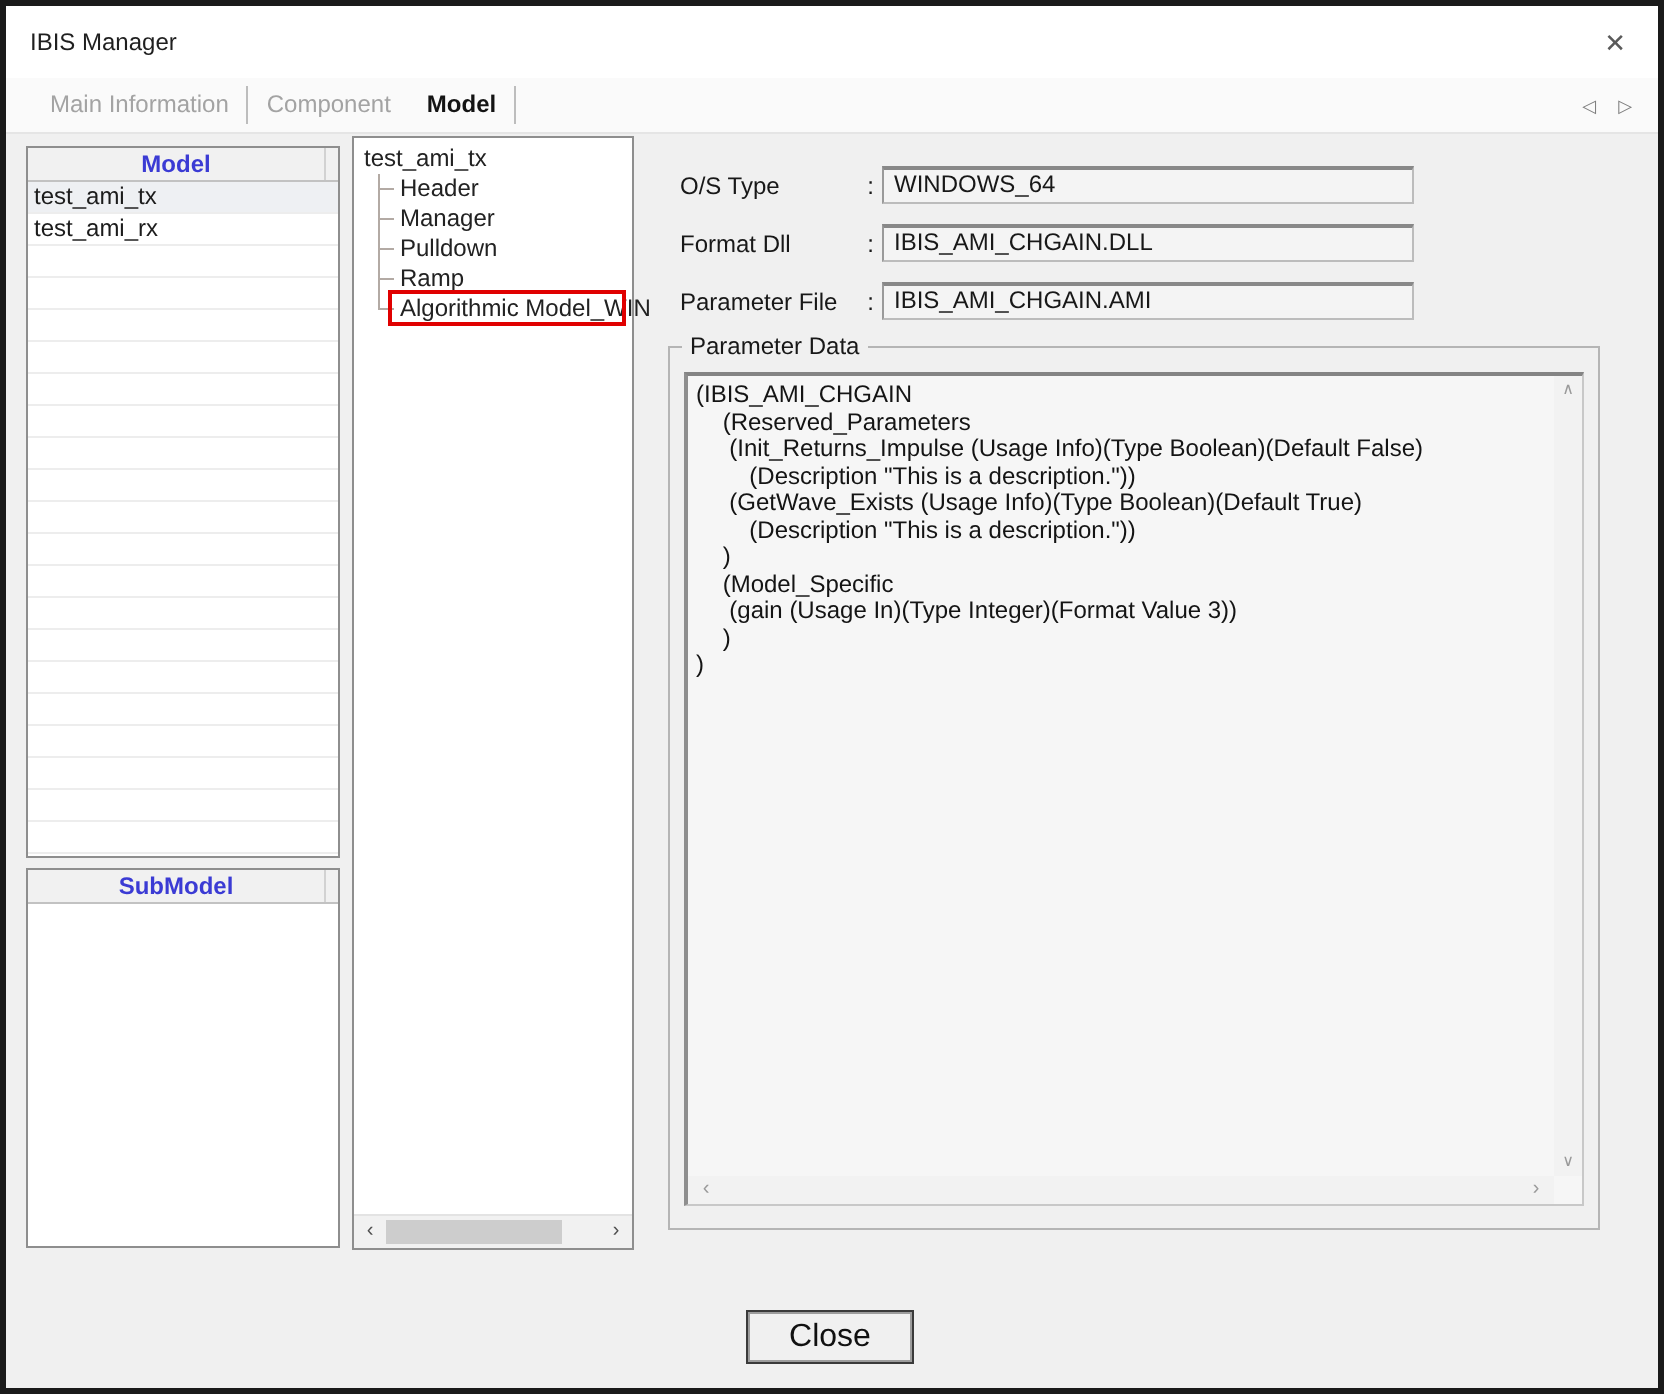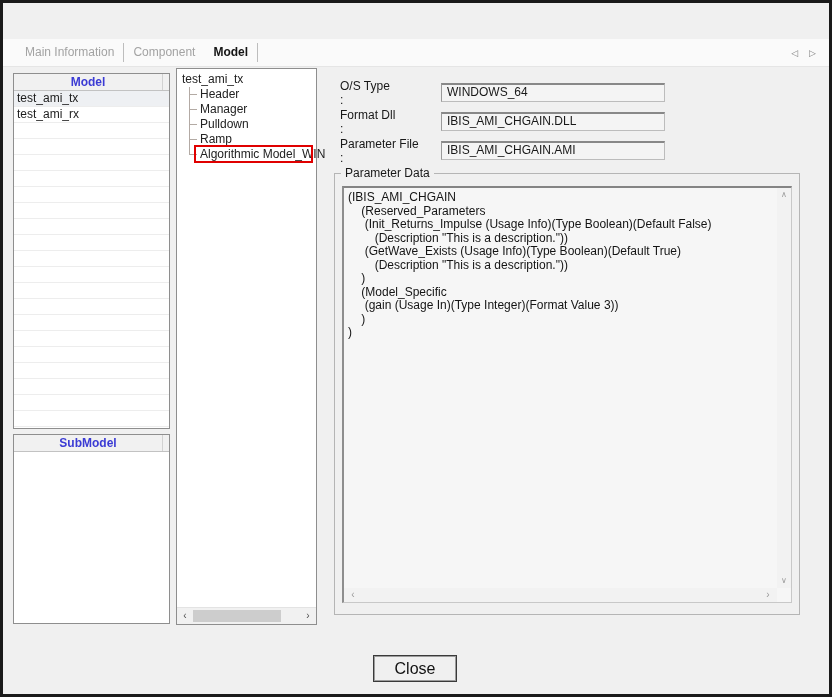--- a/index.html
+++ b/index.html
@@ -42,22 +42,22 @@
   .red-box { position:absolute; left:14px; right:3px; top:-2px; bottom:-1px; border:2px solid #e00000; pointer-events:none; }
 
   .hbar { position:absolute; left:0; right:0; bottom:0; height:17px; background:#f1f1f1; border-top:1px solid #e3e3e3; }
   .hbar .arr { position:absolute; top:0; bottom:0; width:16px; text-align:center; font-size:10px; line-height:16px; color:#4f4f4f; }
   .hbar .arr.l { left:0; } .hbar .arr.r { right:0; }
   .hbar .thumb { position:absolute; left:16px; top:2px; bottom:2px; width:88px; background:#cdcdcd; }
 
   
   .field-row { position:absolute; left:337px; display:flex; align-items:center; height:19px; }
   .fr1 { top:80px; } .fr2 { top:109px; } .fr3 { top:138px; }
-  .field-label { width:97px; display:flex; justify-content:space-between; font-size:12px; color:#181818;flex-direction:column; }
-  .field-box { margin-left:4px; width:224px; height:19px; background:#f4f4f4;
+  .field-label { width:97px; display:flex; justify-content:space-between; font-size:12px; color:#181818; }
+  .field-box { margin-left:4px; width:266px; height:19px; background:#f4f4f4;
     border:1px solid #bcbcbc; border-top:2px solid #888888; border-left:1px solid #9a9a9a;
     font-size:12px; color:#181818; line-height:15px; padding-left:5px; overflow:hidden; white-space:nowrap; }
 
   
   .groupbox { position:absolute; left:331px; top:170px; width:466px; height:442px; border:1px solid #b5b5b5; }
   .groupbox-label { position:absolute; top:-8px; left:6px; background:#f0f0f0; padding:0 4px; font-size:12px; color:#181818; }
   .param-area { position:absolute; left:7px; top:12px; right:7px; bottom:11px; background:#f6f6f6;
     border:1px solid #c8c8c8; border-top:2px solid #848484; border-left:2px solid #8e8e8e;padding-left:24px; }
   .param-text { position:absolute; left:4px; top:3px; right:17px; bottom:17px; font-size:12px; line-height:13.5px; color:#141414; white-space:pre; overflow:hidden; }
   .vsb { position:absolute; top:0; right:0; bottom:14px; width:14px; background:#f2f2f2; }
@@ -70,20 +70,24 @@
   
   .close-btn { position:absolute; left:370px; top:652px; width:84px; height:27px; background:#f0f0f0;
     border:1px solid #3a3a3a; box-shadow:inset 0 0 0 1px #9c9c9c;
     display:flex; align-items:center; justify-content:center; font-size:16px; color:#111111; cursor:default; }
 </style>
 </head>
 <body>
 
 <div class="window">
 
+  <div class="titlebar">
+    <span class="title">IBIS Manager</span>
+    <span class="close-x">✕</span>
+  </div>
 
   <div class="tabstrip">
     <div class="tab tab-sep">Main Information</div>
     <div class="tab">Component</div>
     <div class="tab active tab-sep">Model</div>
     <div class="tab-arrows">
       <span>◁</span>
       <span>▷</span>
     </div>
   </div>

